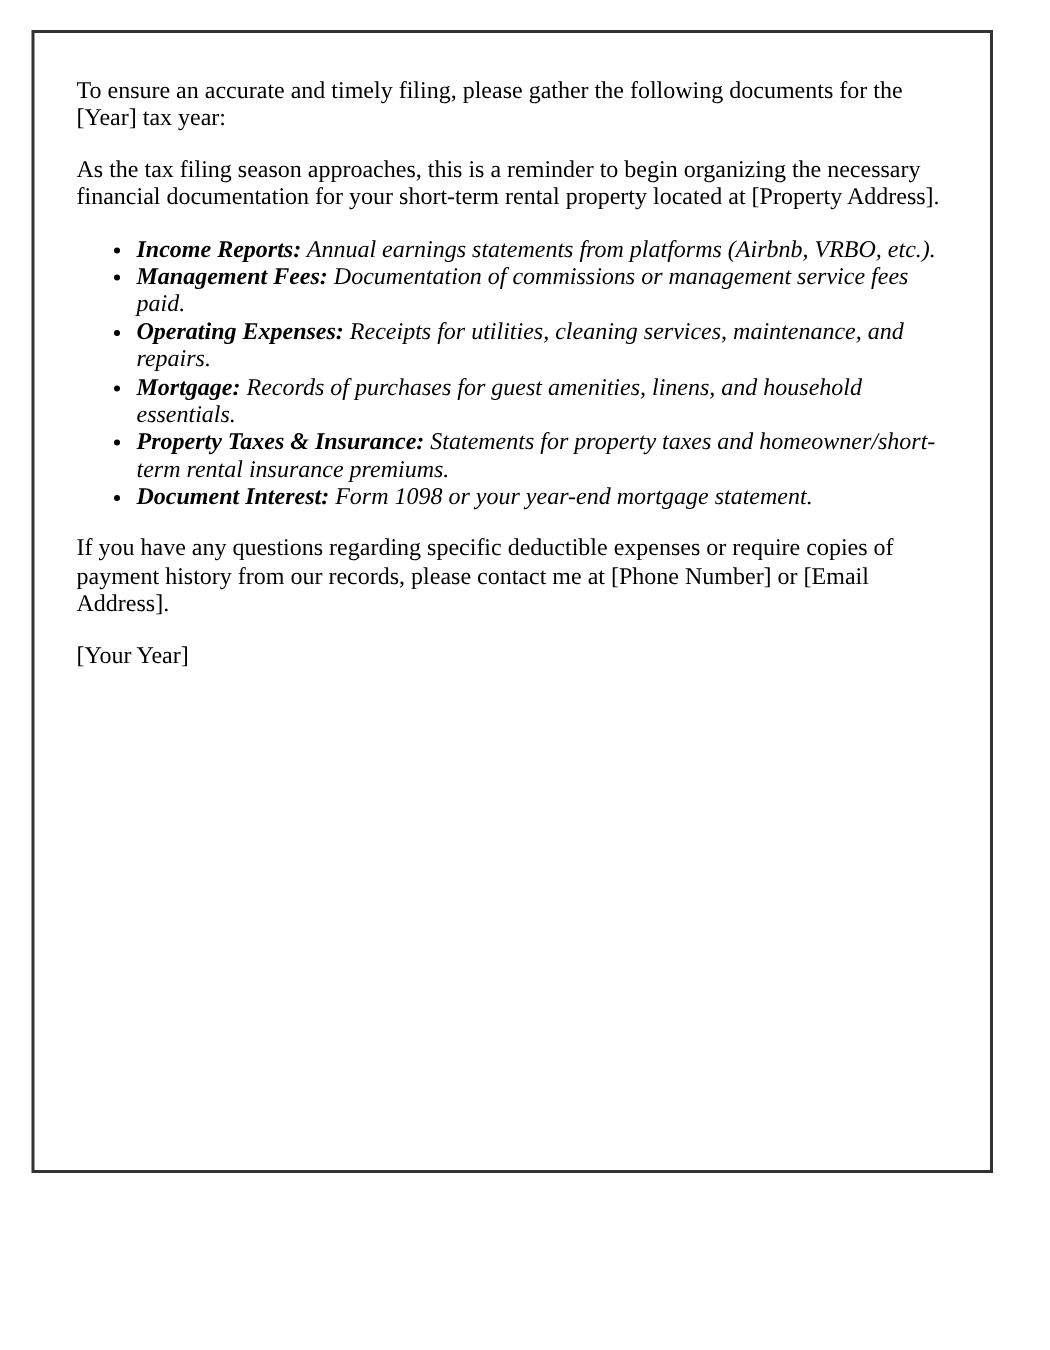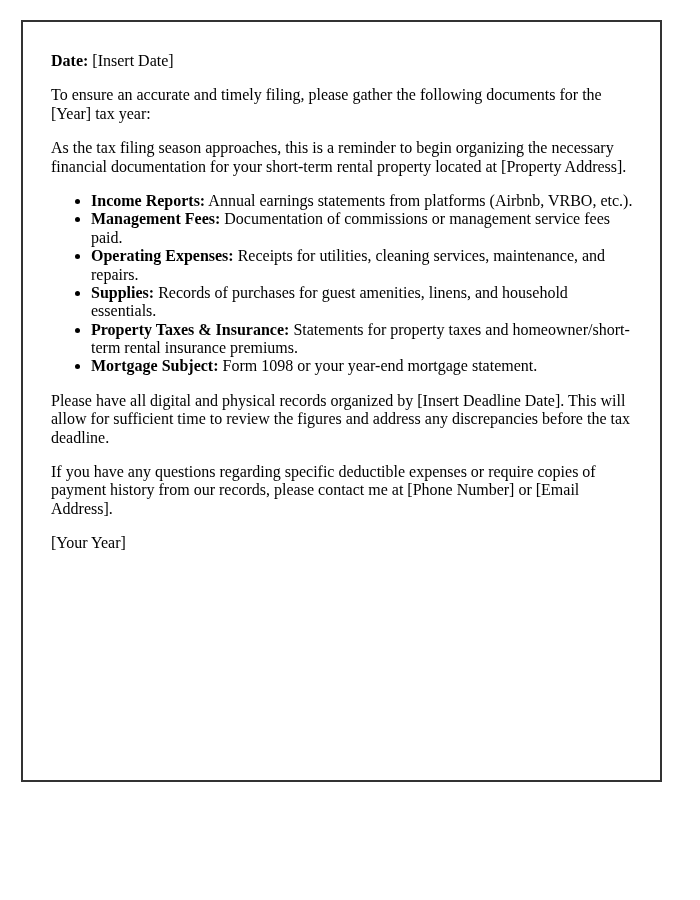--- a/index.html
+++ b/index.html
@@ -28,49 +28,48 @@
     padding: 14px 26px 14px 28px;
     overflow: hidden;
   }
   .letter-frame p {
     margin: 16px 0;
   }
   .letter-frame ul {
     margin: 16px 0;
     padding-left: 40px;
     list-style-type: disc;
+    font-style: italic;
   }
   .letter-frame li {
     margin: 0;
     padding: 0;
   }
   b, strong { font-weight: bold; }
 </style>
 </head>
 <body>
 
 <div class="letter-frame">
 
-  <p><strong>Date:</strong> <span>[Insert Date]</span></p>
 
 
 
   <p>To ensure an accurate and timely filing, please gather the following documents for the [Year] tax year:</p>
 
   <p>As the tax filing season approaches, this is a reminder to begin organizing the necessary financial documentation for your short-term rental property located at [Property Address].</p>
 
   <ul>
     <li><strong>Income Reports:</strong> <span>Annual earnings statements from platforms (Airbnb, VRBO, etc.).</span></li>
     <li><strong>Management Fees:</strong> <span>Documentation of commissions or management service fees paid.</span></li>
     <li><strong>Operating Expenses:</strong> <span>Receipts for utilities, cleaning services, maintenance, and repairs.</span></li>
-    <li><strong>Supplies:</strong> <span>Records of purchases for guest amenities, linens, and household essentials.</span></li>
+    <li><strong>Mortgage:</strong> <span>Records of purchases for guest amenities, linens, and household essentials.</span></li>
     <li><strong>Property Taxes &amp; Insurance:</strong> <span>Statements for property taxes and homeowner/short-term rental insurance premiums.</span></li>
-    <li><strong>Mortgage Subject:</strong> <span>Form 1098 or your year-end mortgage statement.</span></li>
+    <li><strong>Document Interest:</strong> <span>Form 1098 or your year-end mortgage statement.</span></li>
   </ul>
 
-  <p>Please have all digital and physical records organized by [Insert Deadline Date]. This will allow for sufficient time to review the figures and address any discrepancies before the tax deadline.</p>
 
   <p>If you have any questions regarding specific deductible expenses or require copies of payment history from our records, please contact me at [Phone Number] or [Email Address].</p>
 
 
   <p><span>[Your Year]</span><br></p>
 
 </div>
 
 </body></html>

